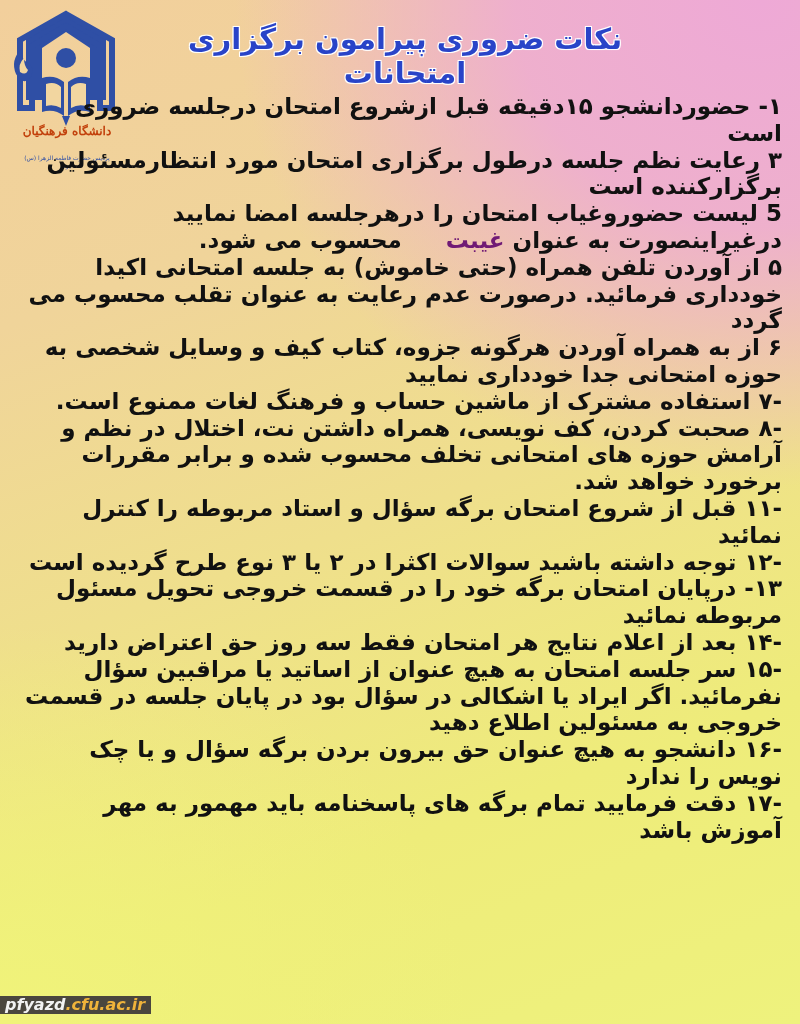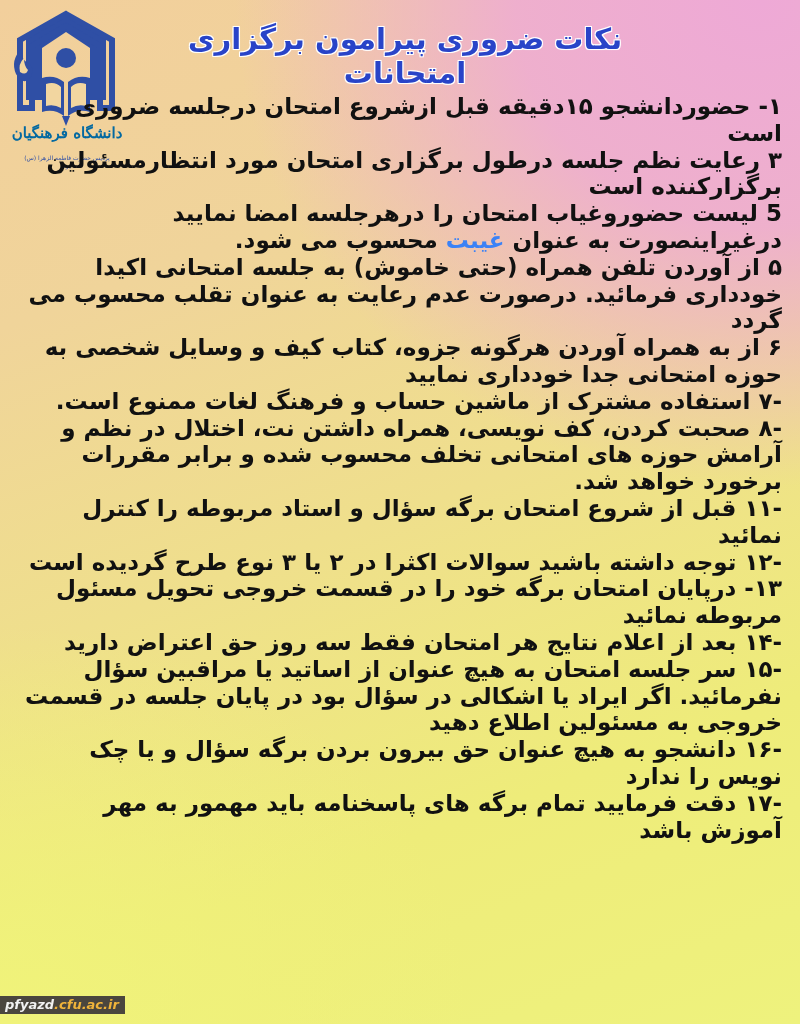--- a/index.html
+++ b/index.html
@@ -23,23 +23,23 @@
       top: 8px;
       width: 128px;
       height: 175px;
     }
     .logo-caption {
       position: absolute;
       left: 0;
       top: 116px;
       width: 130px;
       text-align: center;
-      color: #0369a1;
+      color: #c2410c;
       font-weight: bold;
-      font-size: 15px;
+      font-size: 12px;
       direction: rtl;
       font-family: "DejaVu Serif", serif;
       letter-spacing: -0.5px;
     }
     .logo-sub {
       position: absolute;
       left: 10px;
       top: 146px;
       width: 110px;
       text-align: center;
@@ -72,30 +72,31 @@
       font-weight: bold;
       font-size: 23px;
       line-height: 26.8px;
       font-family: "DejaVu Sans", sans-serif;
     }
     .rule {
       margin: 0;
       padding: 0;
     }
     .rule .hl {
-      color: #3b82f6;
+      color: #701a75;
+      margin-left: 36px;
     }
     .watermark {
       position: absolute;
       left: 0;
       top: 996px;
       height: 18px;
       padding: 0 6px 0 5px;
       background: #4a463e;
-      font-size: 13px;
+      font-size: 16px;
       line-height: 18px;
       font-style: italic;
       font-weight: bold;
       font-family: "DejaVu Sans", sans-serif;
     }
     .wm-a { color: #f2f2f2; }
     .wm-b { color: #f0b33a; }
   </style>
 </head>
 <body>

